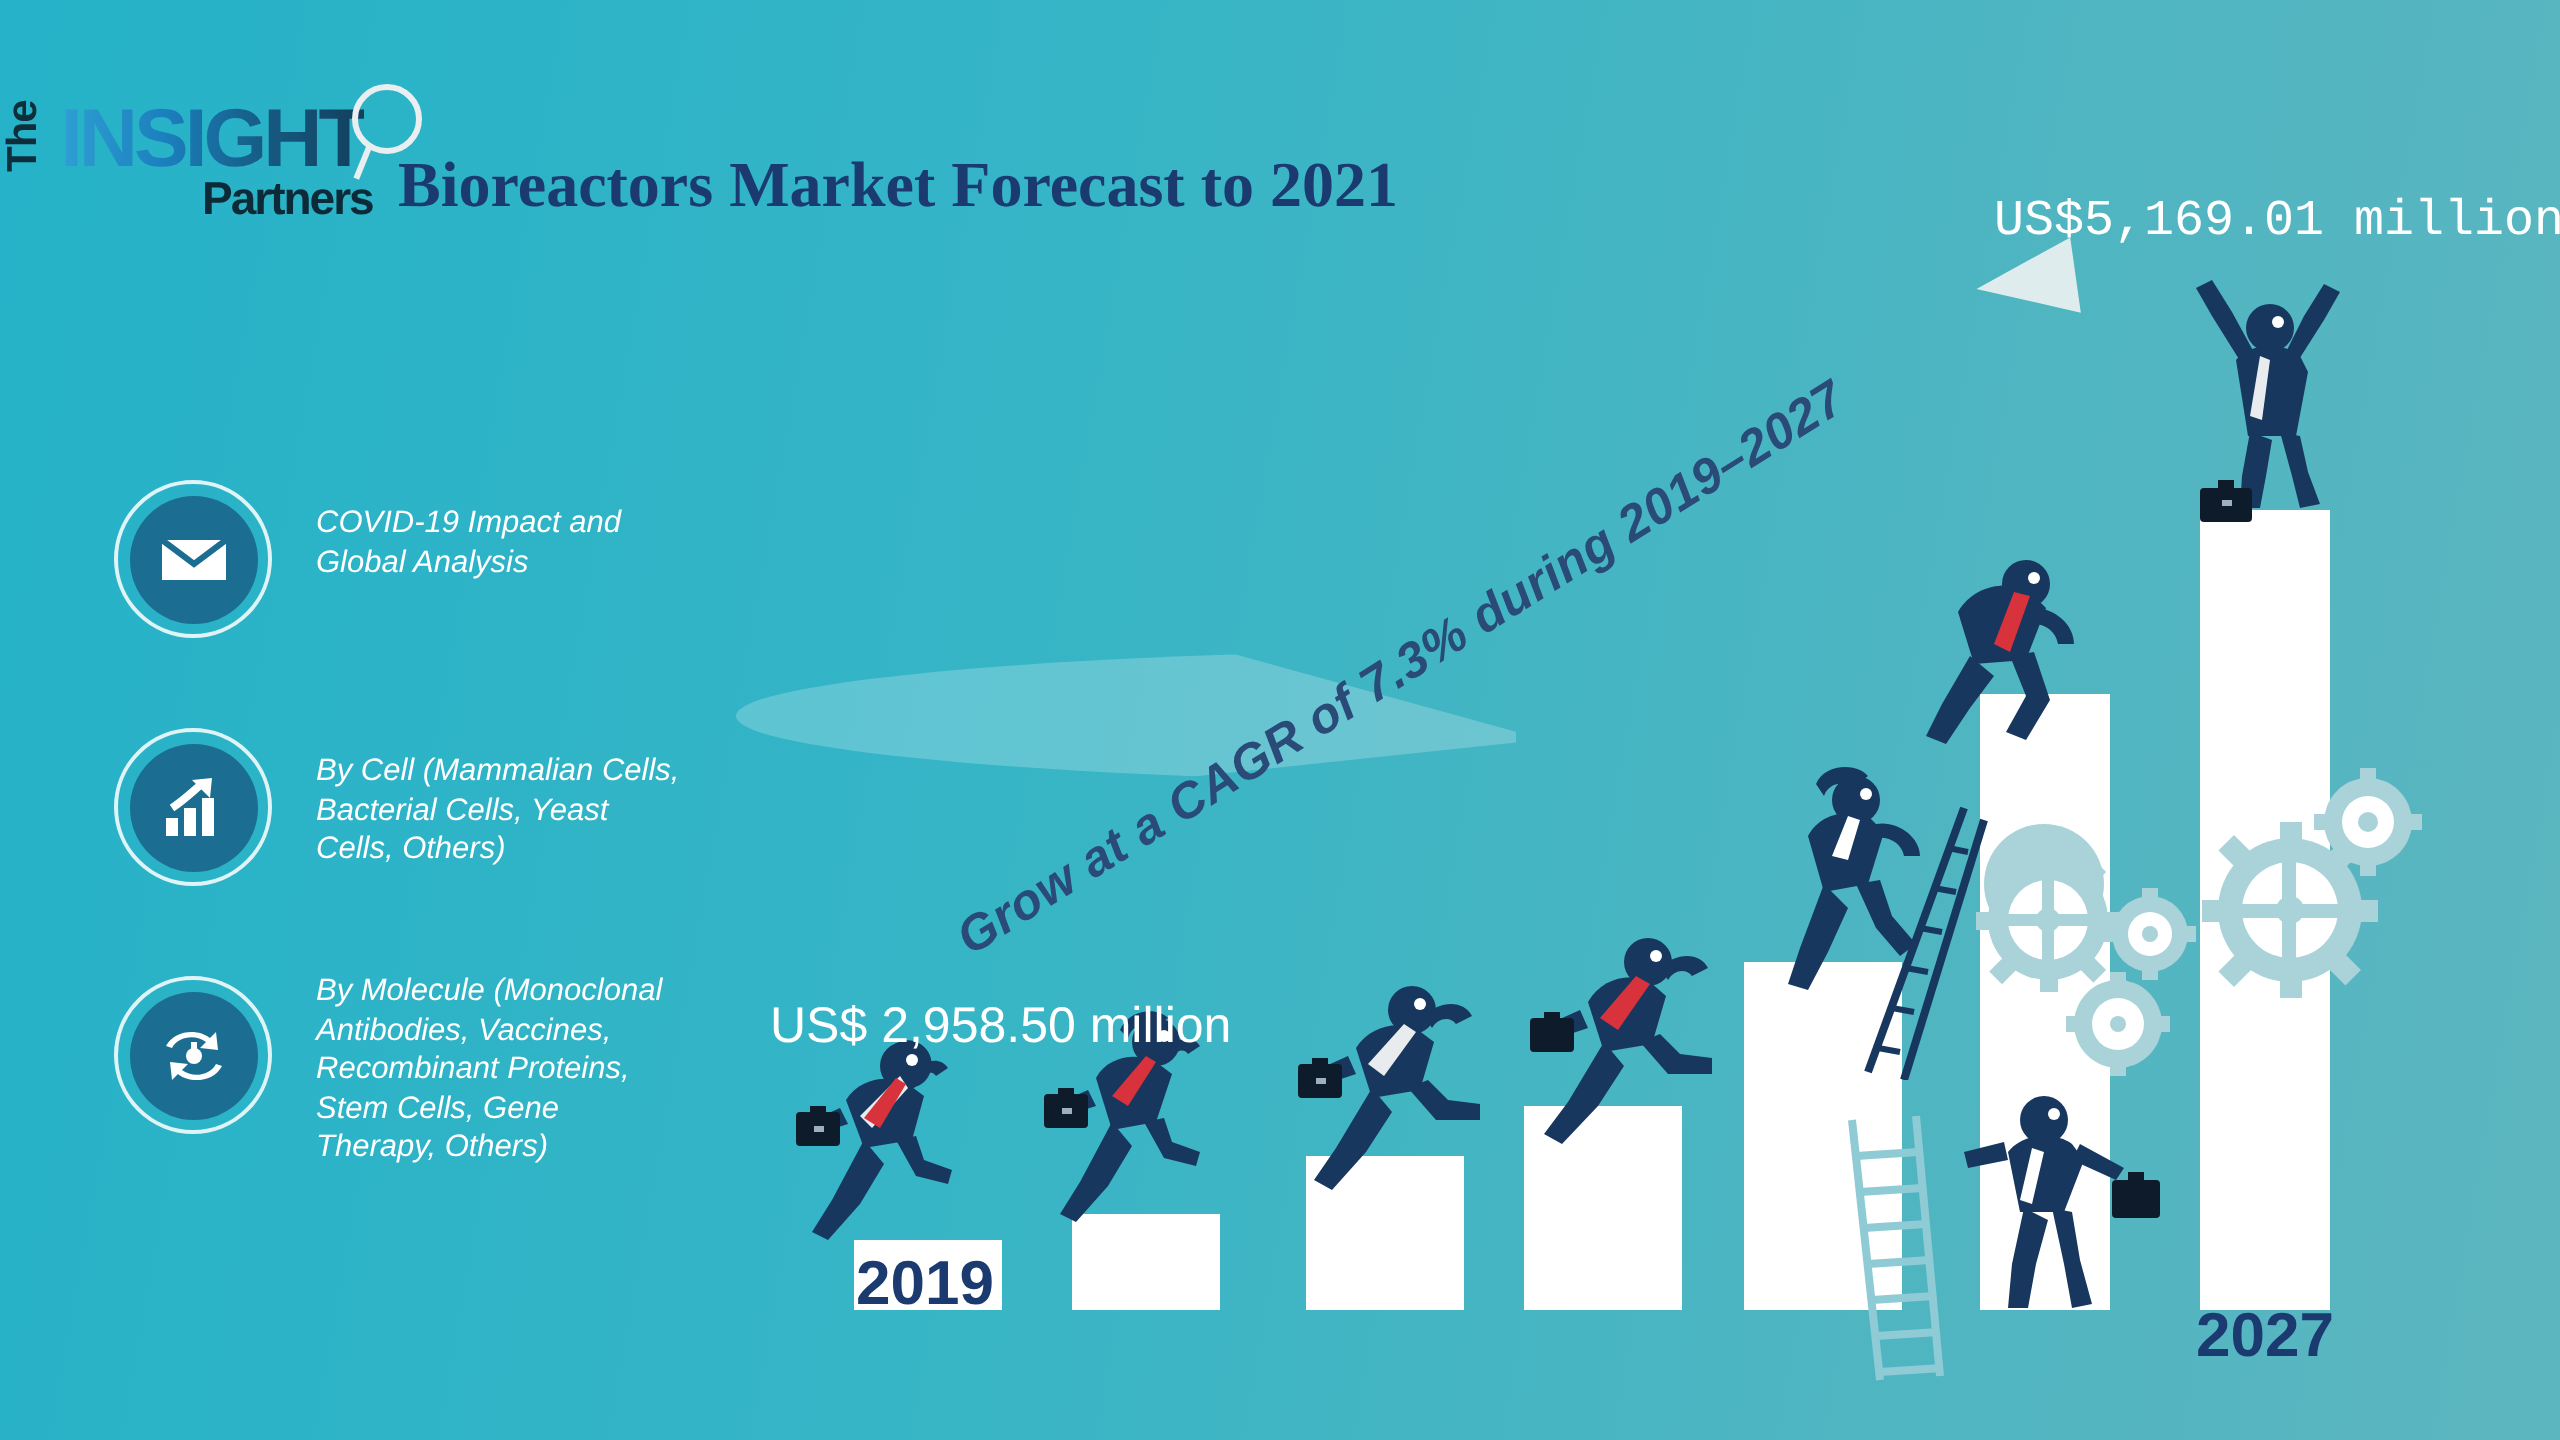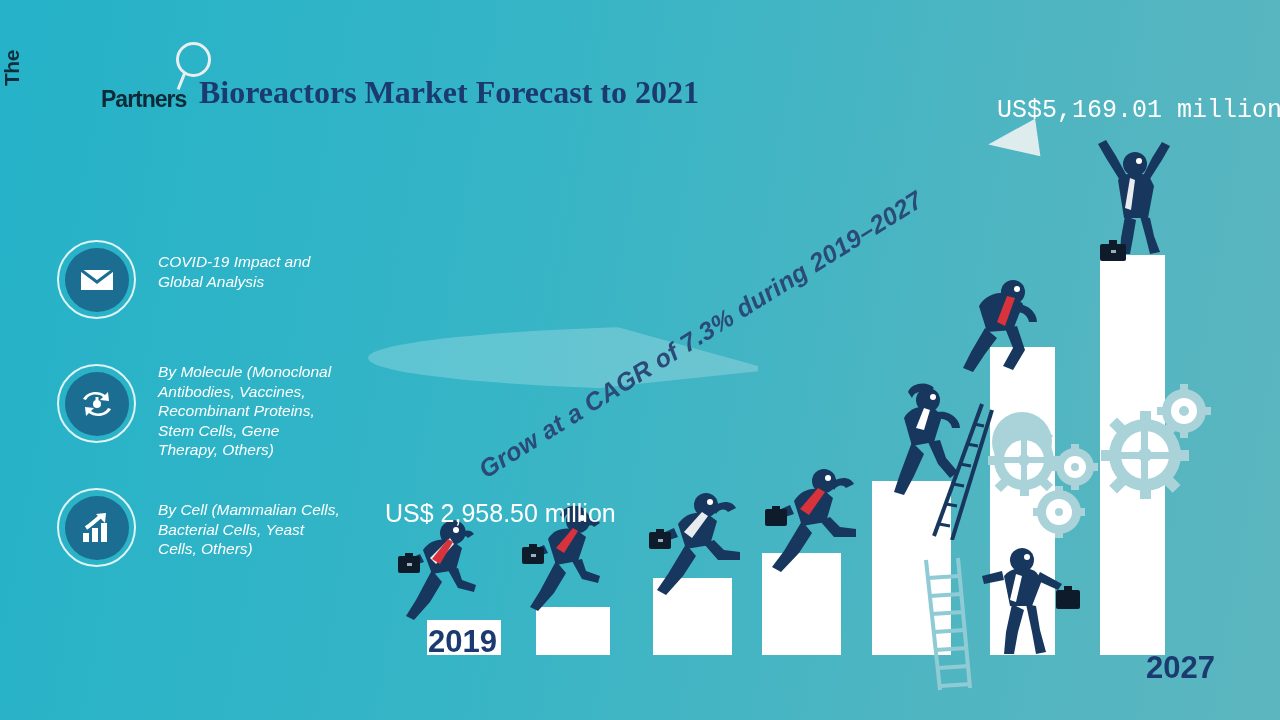--- a/index.html
+++ b/index.html
@@ -93,21 +93,21 @@
     color:#ffffff;font-size:25px;white-space:nowrap;
     font-family:Liberation Mono, monospace;
   }
 
   
   .year{
     position:absolute;color:#1b3a70;font-size:31px;font-weight:bold;
     font-family:"Liberation Sans", sans-serif;
   }
   #year-start{left:428px;top:624px;}
-  #year-end{left:1146px;top:650px;}
+  #year-end{left:1098px;top:650px;}
 
   
   .cagr{
     position:absolute;left:489px;top:455px;
     transform-origin:left bottom;transform:rotate(-32deg);
     color:#2a4a78;font-size:25px;font-weight:bold;font-style:italic;
     white-space:nowrap;letter-spacing:.3px;
     font-family:"Liberation Sans", sans-serif;
   }
 
@@ -126,68 +126,69 @@
 </style>
 </head>
 <body>
 
 <div id="stage">
 
   <div class="swoosh"></div>
 
   <div class="logo">
     <div class="the">The</div>
+    <div class="insight">INSIGHT</div>
     <div class="partners">Partners</div>
     <div class="bubble"></div>
     <div class="bubble-tail"></div>
   </div>
 
   <div class="heading">Bioreactors Market Forecast to 2021</div>
 
   <div class="bullets">
 
     <div class="bullet" id="bullet-1">
       <div class="badge">
         <div class="inner">
           <svg width="34" height="26" viewBox="0 0 34 26">
             <path d="M1 3 h32 v20 h-32 z" fill="#ffffff"></path>
             <path d="M1 3 L17 15 L33 3" fill="none" stroke="#1b6e91" stroke-width="3"></path>
           </svg>
         </div>
       </div>
       <div class="btext">COVID-19 Impact and<br>Global Analysis</div>
-    </div>
-
-    <div class="bullet" id="bullet-3">
-      <div class="badge">
-        <div class="inner">
-          <svg width="36" height="32" viewBox="0 0 36 32">
-            <path d="M4 11 C8 3 20 2 26 7 L29 4 L30 13 L21 12 L24 9 C19 5 10 6 7 12 Z" fill="#ffffff"></path>
-            <path d="M32 21 C28 29 16 30 10 25 L7 28 L6 19 L15 20 L12 23 C17 27 26 26 29 20 Z" fill="#ffffff"></path>
-            <circle cx="18" cy="16" r="4" fill="#ffffff"></circle>
-            <rect x="16.5" y="9" width="3" height="7" fill="#ffffff"></rect>
-          </svg>
-        </div>
-      </div>
-      <div class="btext">By Molecule (Monoclonal<br>Antibodies, Vaccines,<br>Recombinant Proteins,<br>Stem Cells, Gene<br>Therapy, Others)</div>
     </div>
 
     <div class="bullet" id="bullet-2">
       <div class="badge">
         <div class="inner">
           <svg width="34" height="32" viewBox="0 0 34 32">
             <rect x="3" y="21" width="6" height="9" fill="#ffffff"></rect>
             <rect x="12" y="16" width="6" height="14" fill="#ffffff"></rect>
             <rect x="21" y="11" width="6" height="19" fill="#ffffff"></rect>
             <path d="M6 16 C12 12 16 8 22 3" fill="none" stroke="#ffffff" stroke-width="4"></path>
             <path d="M16 2 L26 1 L25 11 Z" fill="#ffffff"></path>
           </svg>
         </div>
       </div>
       <div class="btext">By Cell (Mammalian Cells,<br>Bacterial Cells, Yeast<br>Cells, Others)</div>
+    </div>
+
+    <div class="bullet" id="bullet-3">
+      <div class="badge">
+        <div class="inner">
+          <svg width="36" height="32" viewBox="0 0 36 32">
+            <path d="M4 11 C8 3 20 2 26 7 L29 4 L30 13 L21 12 L24 9 C19 5 10 6 7 12 Z" fill="#ffffff"></path>
+            <path d="M32 21 C28 29 16 30 10 25 L7 28 L6 19 L15 20 L12 23 C17 27 26 26 29 20 Z" fill="#ffffff"></path>
+            <circle cx="18" cy="16" r="4" fill="#ffffff"></circle>
+            <rect x="16.5" y="9" width="3" height="7" fill="#ffffff"></rect>
+          </svg>
+        </div>
+      </div>
+      <div class="btext">By Molecule (Monoclonal<br>Antibodies, Vaccines,<br>Recombinant Proteins,<br>Stem Cells, Gene<br>Therapy, Others)</div>
     </div>
 
   </div>
 
   <div id="bars">
       <div class="bar" style="left: 427px; top: 620px; width: 74px; height: 35px;"></div>
       <div class="bar" style="left: 536px; top: 607px; width: 74px; height: 48px;"></div>
       <div class="bar" style="left: 653px; top: 578px; width: 79px; height: 77px;"></div>
       <div class="bar" style="left: 762px; top: 553px; width: 79px; height: 102px;"></div>
       <div class="bar" style="left: 872px; top: 481px; width: 79px; height: 174px;"></div>

